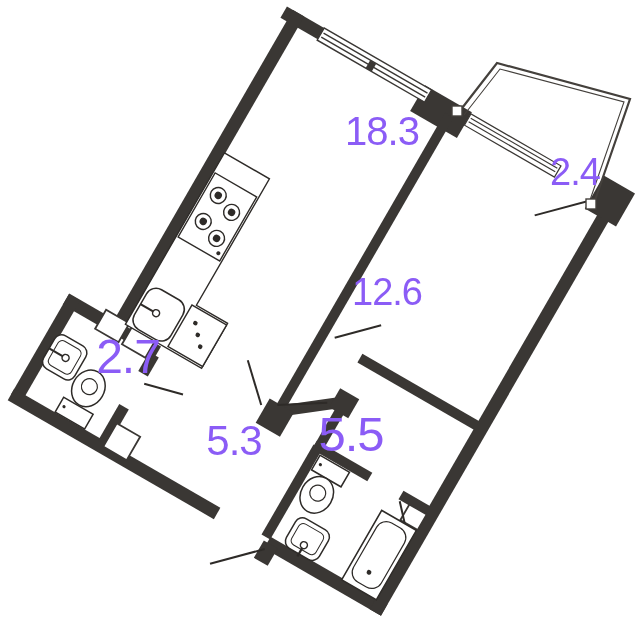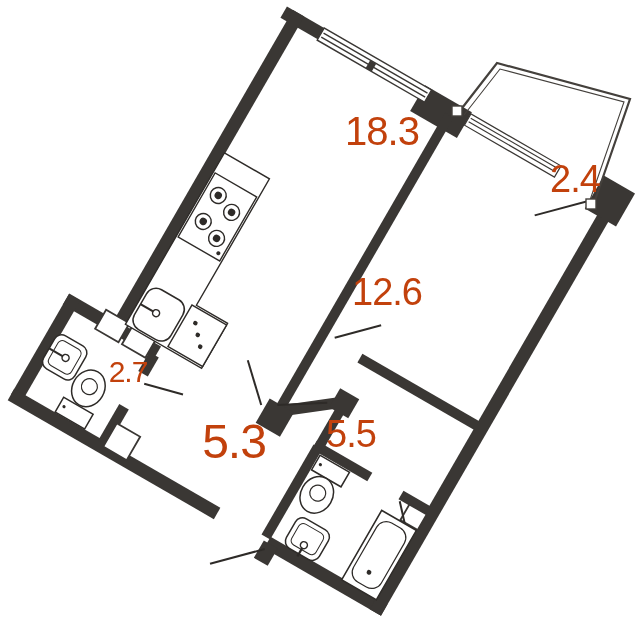--- a/index.html
+++ b/index.html
@@ -8,31 +8,31 @@
     width:636px;height:640px;
     background:#ffffff;
     overflow:hidden;
     font-family:"Liberation Sans", sans-serif;
   }
   #plan-svg{position:absolute;left:0;top:0;}
   .area-label{
     position:absolute;
     transform:translate(-50%,-50%);
     font:400 40px "Liberation Sans", sans-serif;
-    color:#c2410c;
+    color:#8b5cf6;
     letter-spacing:-1px;
     white-space:nowrap;
     user-select:none;
   }
   .lbl-living  {left:382px;top:131px;}
-  .lbl-balcony {left:575px;top:179px;font-size:38px;}
+  .lbl-balcony {left:575px;top:172px;font-size:38px;}
   .lbl-bedroom {left:387px;top:292px;font-size:38px;}
-  .lbl-wc      {left:128px;top:372px;font-size:30px;text-align:center;}
-  .lbl-hall    {left:234px;top:441px;font-size:48px;}
-  .lbl-inner   {left:351px;top:434px;font-size:38px;}
+  .lbl-wc      {left:128px;top:356px;font-size:48px;text-align:center;}
+  .lbl-hall    {left:234px;top:441px;font-size:42px;}
+  .lbl-inner   {left:351px;top:434px;font-size:49px;}
   .lbl-bath    {left:362px;top:527px;font-size:38px;}
 </style>
 </head>
 <body>
 
 <div id="stage">
 
   <svg id="plan-svg" width="636" height="640" viewBox="0 0 636 640">
 
     <g transform="translate(293,10) rotate(30)">

